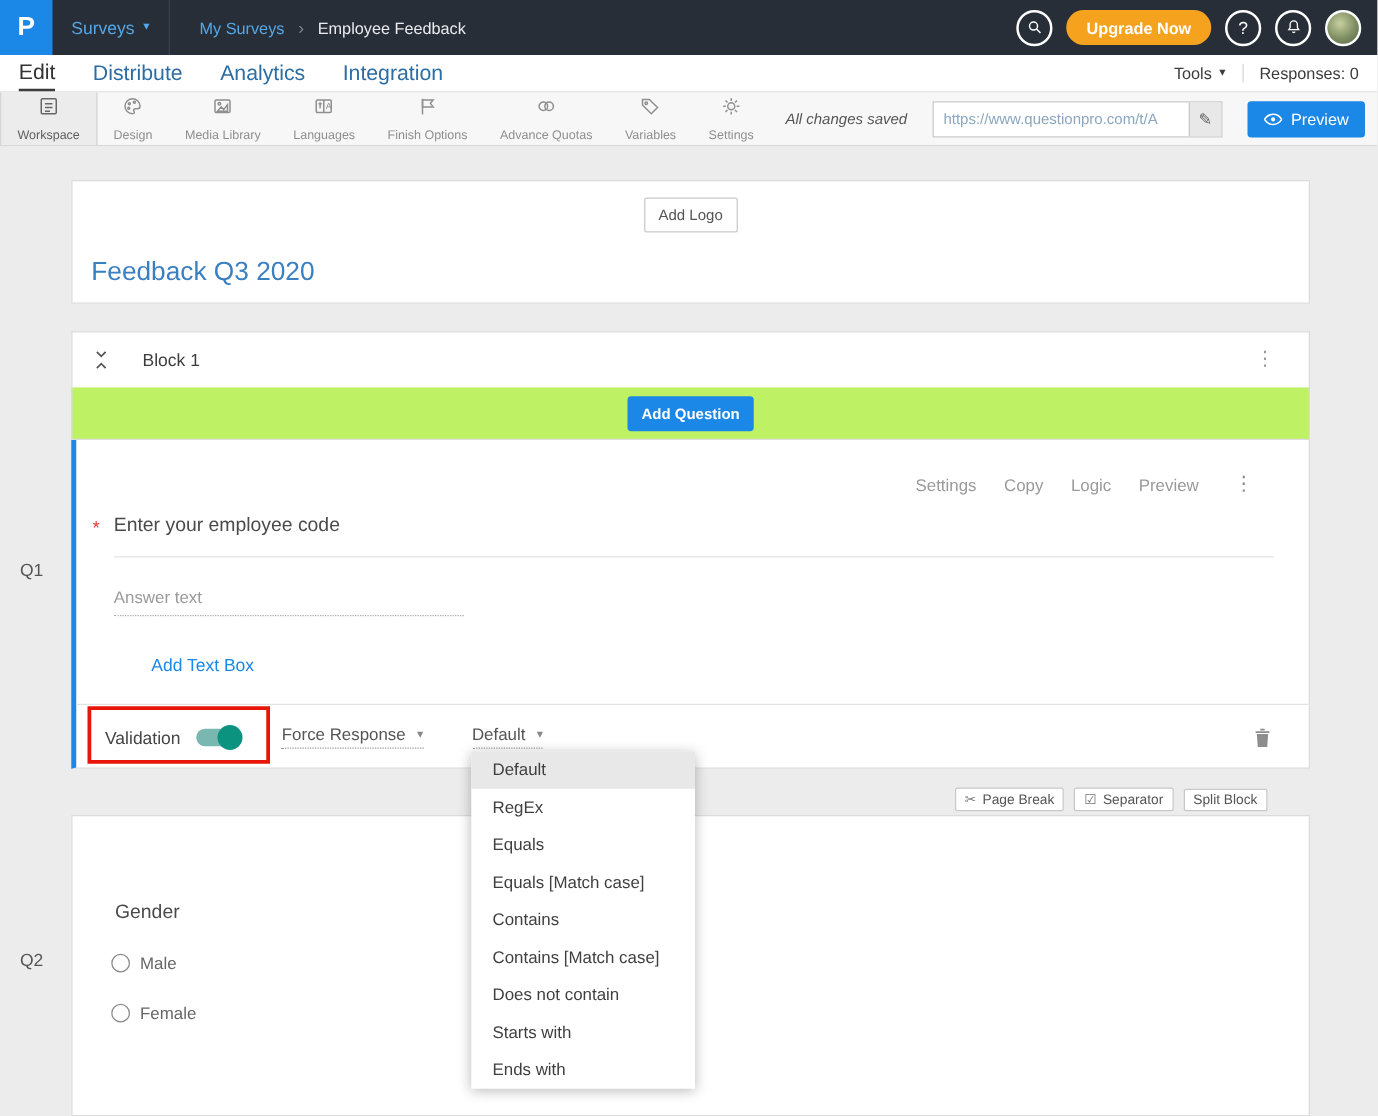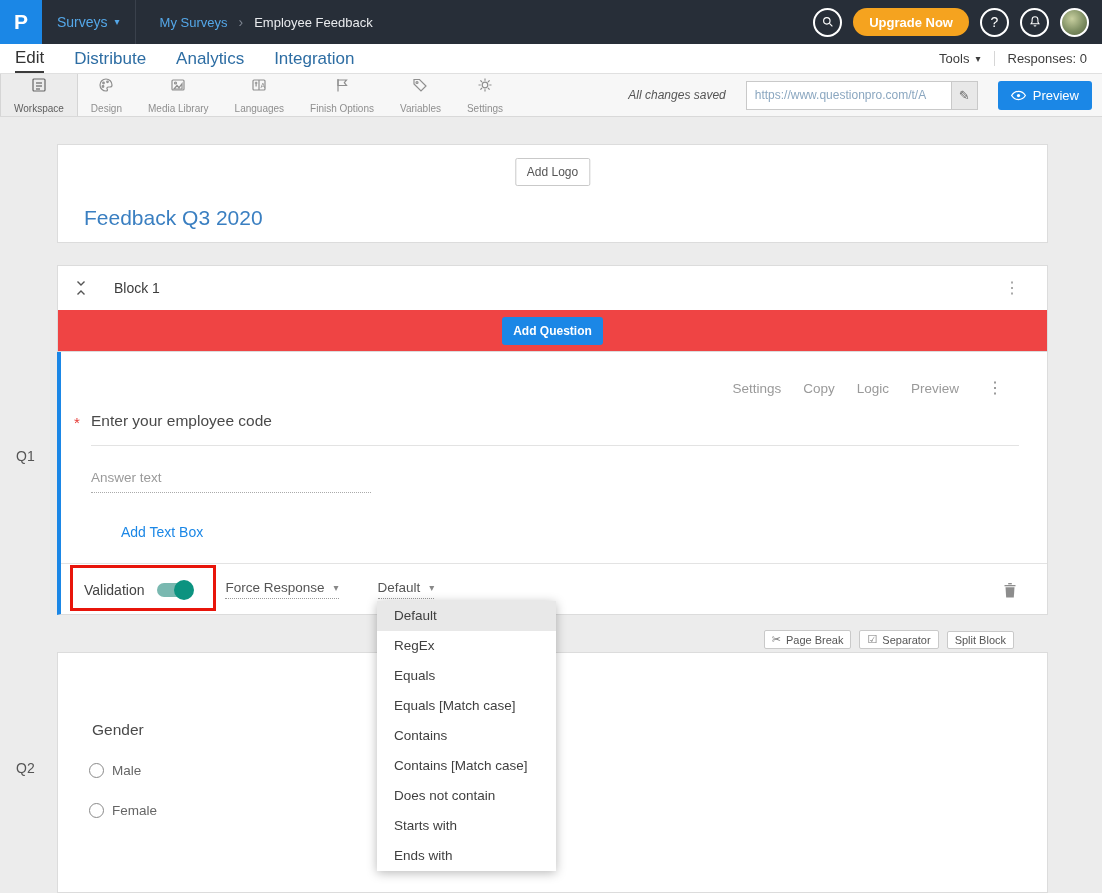--- a/index.html
+++ b/index.html
@@ -56,29 +56,29 @@
   .preview-btn { background:#1b87e6; color:#fff; font-size:13px; height:29px; padding:0 13px; border:none;
                  border-radius:3px; display:flex; align-items:center; gap:7px; cursor:pointer; }
 
   
   .main { position:relative; }
   .card { background:#fff; border:1px solid #dcdcdc; margin-left:57px; width:991px; }
 
   .survey-card { margin-top:27px; height:99px; position:relative; }
   .add-logo { position:absolute; top:13px; left:50%; transform:translateX(-50%); border:1px solid #c9c9c9;
               background:#fff; font-size:12px; color:#555; padding:6px 11px; border-radius:2px; cursor:pointer; }
-  .survey-title { position:absolute; left:26px; top:61px; font-size:21px; color:#3a7fc1; cursor:pointer; }
+  .survey-title { position:absolute; left:15px; top:61px; font-size:21px; color:#3a7fc1; cursor:pointer; }
 
   .block-header { margin-top:22px; height:45px; display:flex; align-items:center; padding:0 17px; border-bottom:0; }
   .block-title { font-size:14px; color:#3c3c3c; margin-left:27px; }
   .dots { color:#9a9a9a; font-size:16px; cursor:pointer; line-height:1; }
   .block-header .dots { margin-left:auto; margin-right:10px; }
   .collapse-icon { cursor:pointer; display:flex; }
 
-  .addq-bar { height:42px; background:#ef4444; display:flex; align-items:center; justify-content:center; border-top:1px solid #e3e3e3; }
+  .addq-bar { height:42px; background:#bef264; display:flex; align-items:center; justify-content:center; border-top:1px solid #e3e3e3; }
   .addq-btn { background:#1b87e6; color:#fff; font-size:12px; font-weight:bold; border:none; border-radius:3px;
               padding:7px 11px; cursor:pointer; }
 
   .q1-card { border-top:0; border-left:4px solid #1b87e6; height:263px; position:relative; }
   .q-actions { position:absolute; top:28px; right:44px; display:flex; align-items:center; gap:22px;
                font-size:13.5px; color:#9a9a9a; }
   .q-actions span { cursor:pointer; }
   .q-actions .dots { margin-left:6px; color:#888; }
   .q1-question { position:absolute; left:30px; right:28px; top:60px; padding-bottom:15px; border-bottom:1px solid #e3e3e3;
                  font-size:15.5px; color:#4a4a4a; cursor:text; }
@@ -213,20 +213,27 @@
         <line x1="5.1" y1="4.8" x2="5.1" y2="9.5"></line>
     </svg>
     <span>Languages</span>
   </div>
   <div class="tool-item">
     <svg class="i" width="16" height="16" viewBox="0 0 16 16">
       <line x1="4" y1="2" x2="4" y2="14.5"></line>
         <path d="M4 3h8.5l-2.2 2.7 2.2 2.8H4z"></path>
     </svg>
     <span>Finish Options</span>
+  </div>
+  <div class="tool-item">
+    <svg class="i" width="16" height="16" viewBox="0 0 16 16">
+      <circle cx="5.7" cy="8" r="3.4"></circle>
+        <circle cx="10.3" cy="8" r="3.4"></circle>
+    </svg>
+    <span>Advance Quotas</span>
   </div>
   <div class="tool-item">
     <svg class="i" width="16" height="16" viewBox="0 0 16 16">
       <path d="M2 2.5h5.5L14 9l-5 5L2 7z"></path>
         <circle cx="5" cy="5.5" r="1"></circle>
     </svg>
     <span>Variables</span>
   </div>
   <div class="tool-item">
     <svg class="i" width="16" height="16" viewBox="0 0 16 16">

